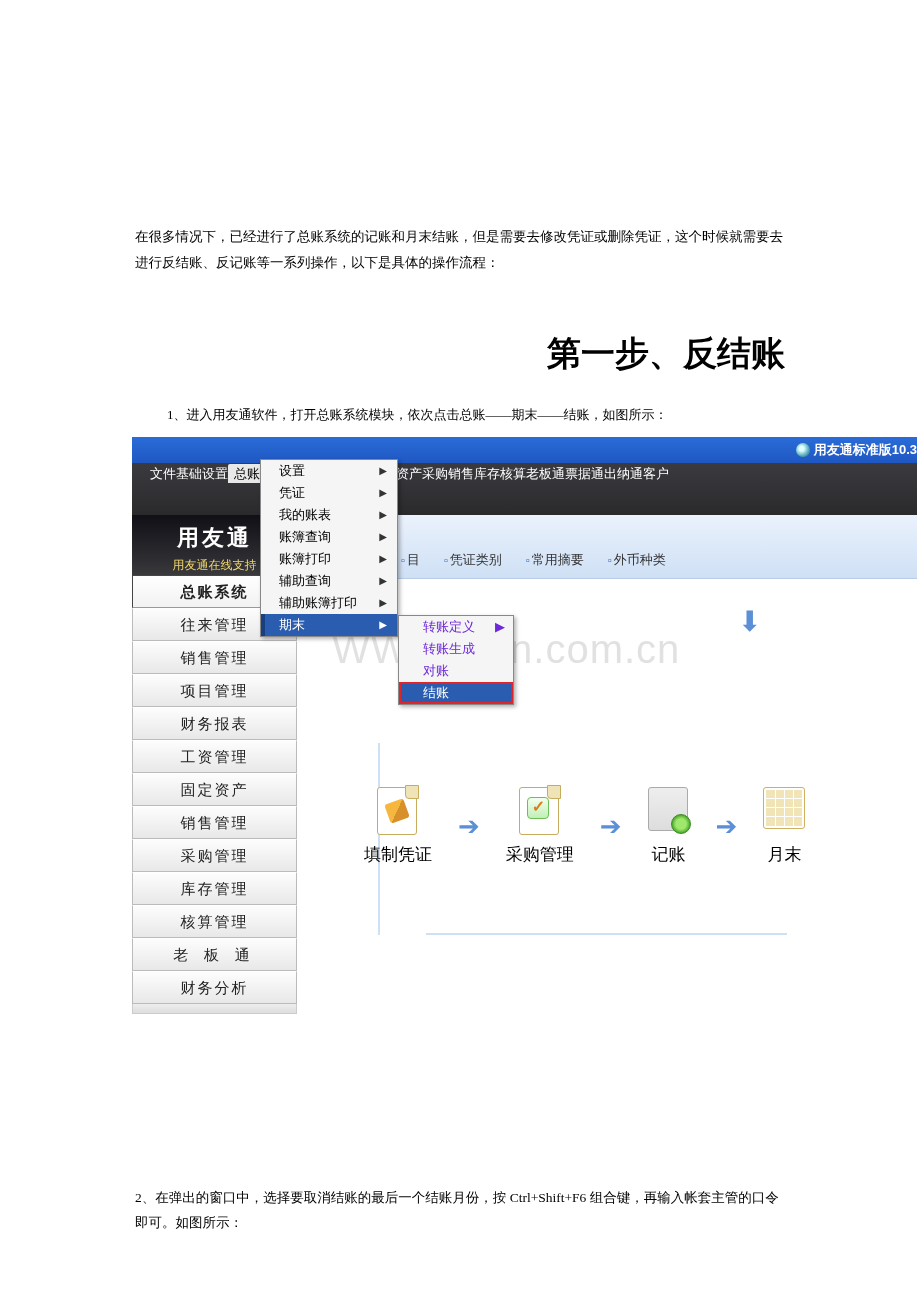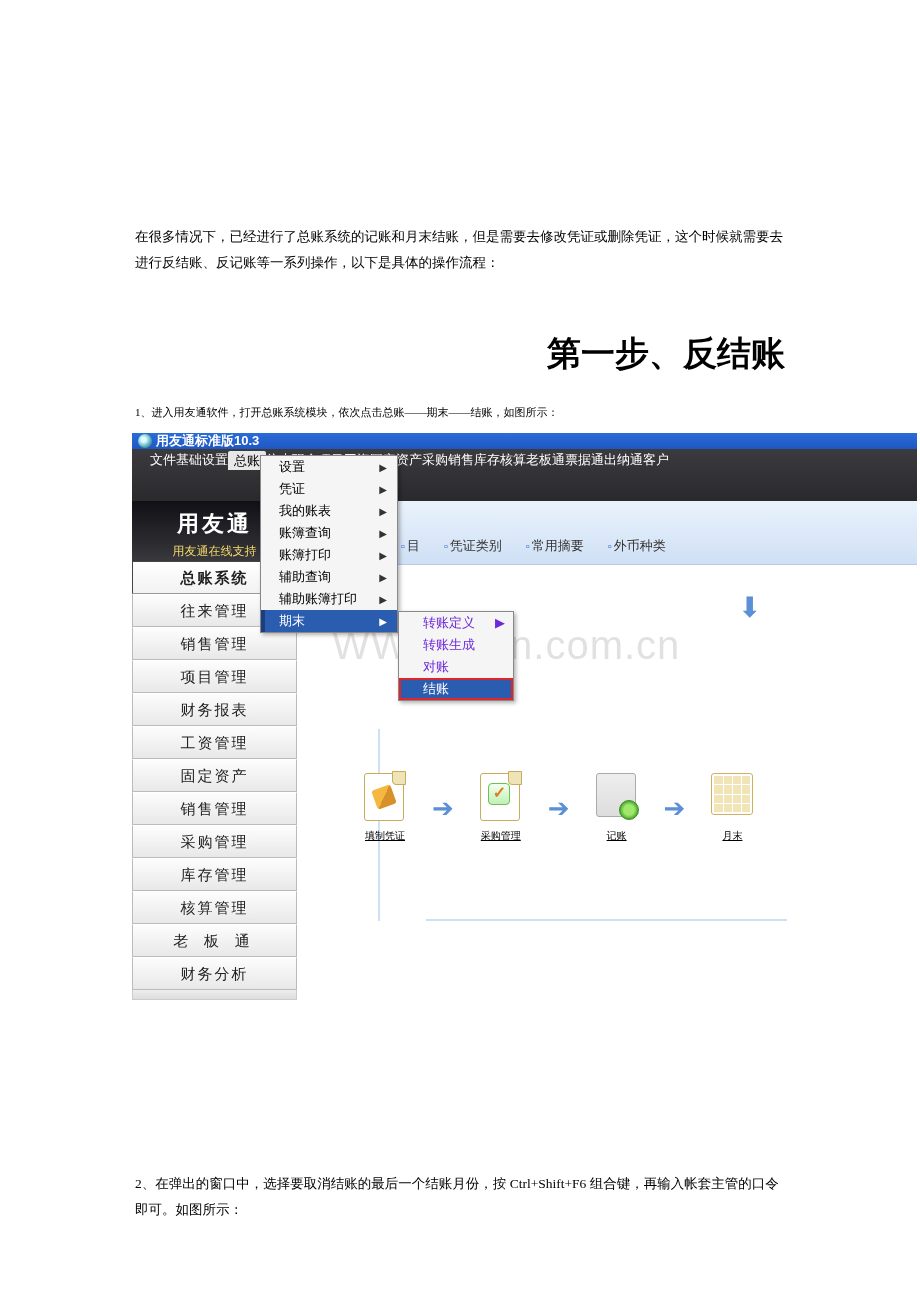--- a/index.html
+++ b/index.html
@@ -18,41 +18,43 @@
   }
   .heading {
     font-family: "SimHei", "Heiti SC", sans-serif;
     font-size: 34px;
     font-weight: 700;
     margin-top: 56px;
     margin-bottom: 26px;
     text-align: right;
   }
   .step-text {
-    font-size: 11px;
+    font-size: 13px;
     line-height: 1.8;
     margin-bottom: 10px;
+    margin-left: 32px;
   }
   .screenshot {
     width: 785px;
     margin-left: -3px;
     border: none;
     position: relative;
     font-family: "Microsoft YaHei","SimSun",sans-serif;
   }
   .titlebar {
-    height: 16px;
+    height: 26px;
     background: linear-gradient(#2a6cd8,#1f57c2);
     color: #fff;
     display: flex;
     align-items: center;
     padding-left: 6px;
     font-size: 13px;
     font-weight: bold;
     font-family: "SimSun", sans-serif;
+    justify-content: flex-end;
   }
   .title-icon {
     width: 14px; height: 14px; margin-right: 4px;
     background: radial-gradient(circle at 40% 40%, #dff 20%, #5ab 60%, #267 100%);
     border-radius: 50%;
   }
   .menubar-area {
     height: 52px;
     background: linear-gradient(#3b3b3f,#2a2a2d);
     position: relative;
@@ -183,21 +185,21 @@
   .canvas {
     position:absolute; left:165px; right:0; top:64px; bottom:0;
     background: #fff;
   }
   .flow {
     position: absolute;
     left: 232px; top: 272px;
     display:flex; align-items:center;
     gap: 26px;
   }
-  .flow-node { display:flex; flex-direction:column; align-items:center; gap:6px; font-size:10px; color:#000;text-decoration:underline; }
+  .flow-node { display:flex; flex-direction:column; align-items:center; gap:6px; font-size:17px; color:#000; }
   .flow-icon { width:42px; height:50px; position:relative; }
   .fi-doc {
     width:40px;height:48px;background:#fff;border:1px solid #c7ac60;border-radius:3px;
     position:relative;
   }
   .fi-doc::after{content:"";position:absolute;right:-3px;top:-3px;width:12px;height:12px;background:#efe3b8;border:1px solid #c7ac60;border-bottom-left-radius:4px;}
   .fi-pencil{position:absolute;left:10px;top:14px;width:20px;height:20px;background:linear-gradient(135deg,#f6b73e 50%,#d8902a 50%);transform:rotate(-20deg);border-radius:3px;}
   .fi-check{
     position:absolute;left:8px;top:10px;width:22px;height:22px;
     background:linear-gradient(#f3fff0,#c1f0b6);

